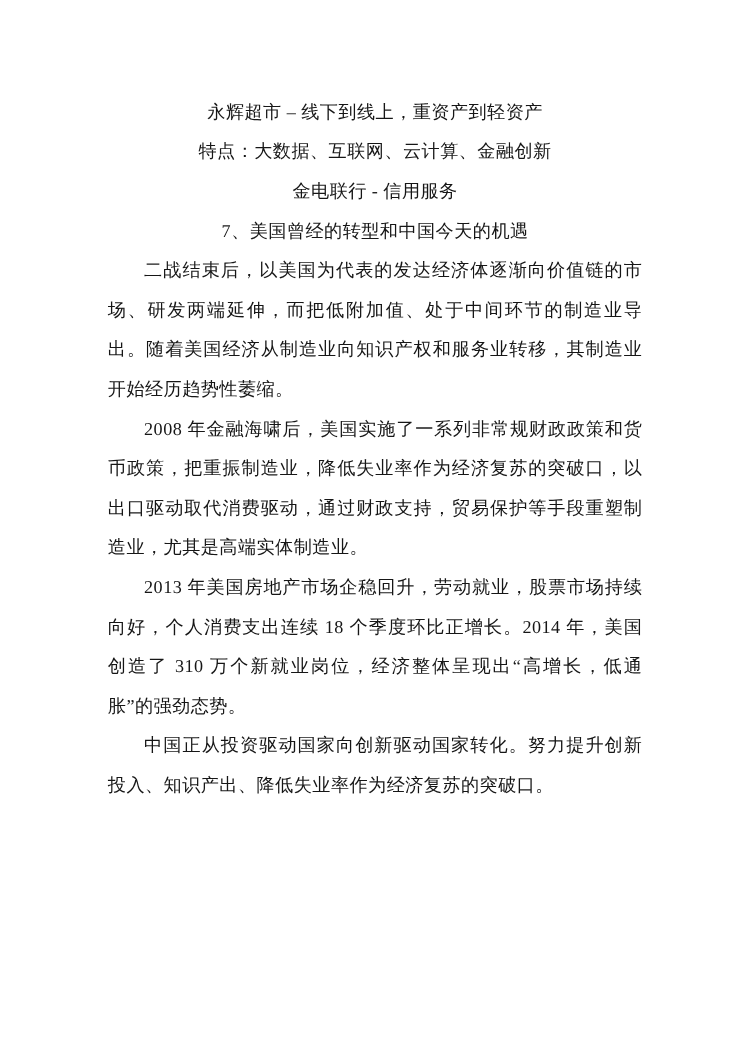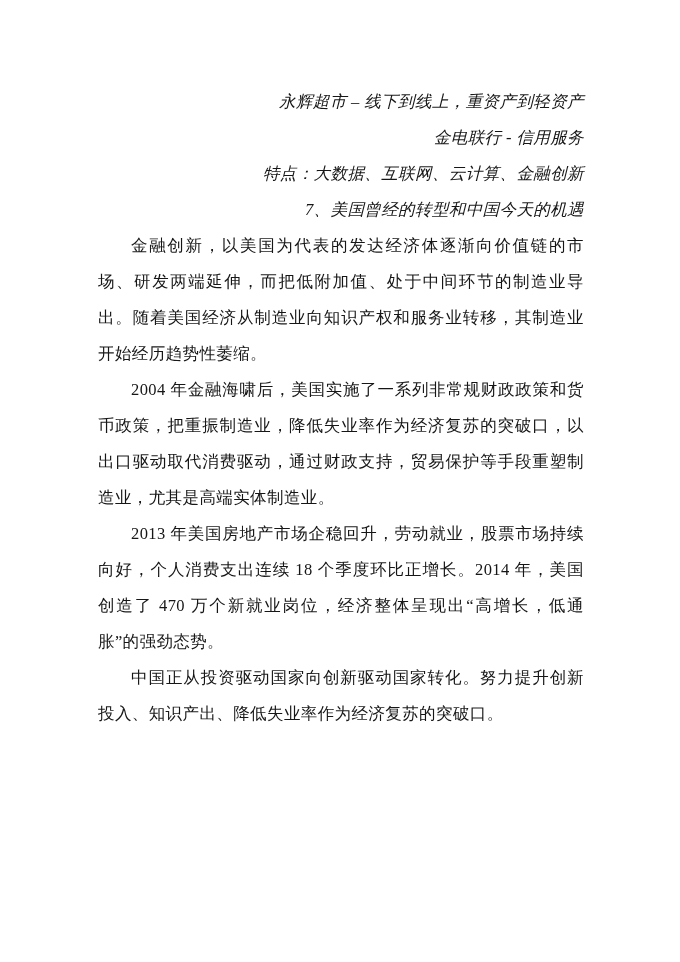--- a/index.html
+++ b/index.html
@@ -18,36 +18,35 @@
     background: #ffffff;
     padding: 84px 96px 0 98px;
   }
   .doc-text {
     color: #161616;
     font-size: 16.5px;
     line-height: 36px;
     letter-spacing: 0.4px;
   }
   p.line {
-    text-align: right;
+    text-align: center;
     white-space: pre-wrap;
-    font-style: italic;
   }
   p.para {
     text-align: justify;
     text-indent: 2em;
   }
 </style>
 </head>
 <body>
 
 <div class="page">
   <div class="doc-text">
     <p class="line">永辉超市 – 线下到线上，重资产到轻资产</p>
+    <p class="line">特点：大数据、互联网、云计算、金融创新</p>
     <p class="line">金电联行 - 信用服务</p>
-    <p class="line">特点：大数据、互联网、云计算、金融创新</p>
     <p class="line">7、美国曾经的转型和中国今天的机遇</p>
-    <p class="para">金融创新，以美国为代表的发达经济体逐渐向价值链的市场、研发两端延伸，而把低附加值、处于中间环节的制造业导出。随着美国经济从制造业向知识产权和服务业转移，其制造业开始经历趋势性萎缩。</p>
-    <p class="para">2004 年金融海啸后，美国实施了一系列非常规财政政策和货币政策，把重振制造业，降低失业率作为经济复苏的突破口，以出口驱动取代消费驱动，通过财政支持，贸易保护等手段重塑制造业，尤其是高端实体制造业。</p>
-    <p class="para">2013 年美国房地产市场企稳回升，劳动就业，股票市场持续向好，个人消费支出连续 18 个季度环比正增长。2014 年，美国创造了 470 万个新就业岗位，经济整体呈现出“高增长，低通胀”的强劲态势。</p>
+    <p class="para">二战结束后，以美国为代表的发达经济体逐渐向价值链的市场、研发两端延伸，而把低附加值、处于中间环节的制造业导出。随着美国经济从制造业向知识产权和服务业转移，其制造业开始经历趋势性萎缩。</p>
+    <p class="para">2008 年金融海啸后，美国实施了一系列非常规财政政策和货币政策，把重振制造业，降低失业率作为经济复苏的突破口，以出口驱动取代消费驱动，通过财政支持，贸易保护等手段重塑制造业，尤其是高端实体制造业。</p>
+    <p class="para">2013 年美国房地产市场企稳回升，劳动就业，股票市场持续向好，个人消费支出连续 18 个季度环比正增长。2014 年，美国创造了 310 万个新就业岗位，经济整体呈现出“高增长，低通胀”的强劲态势。</p>
     <p class="para">中国正从投资驱动国家向创新驱动国家转化。努力提升创新投入、知识产出、降低失业率作为经济复苏的突破口。</p>
   </div>
 </div>
 
 </body></html>

